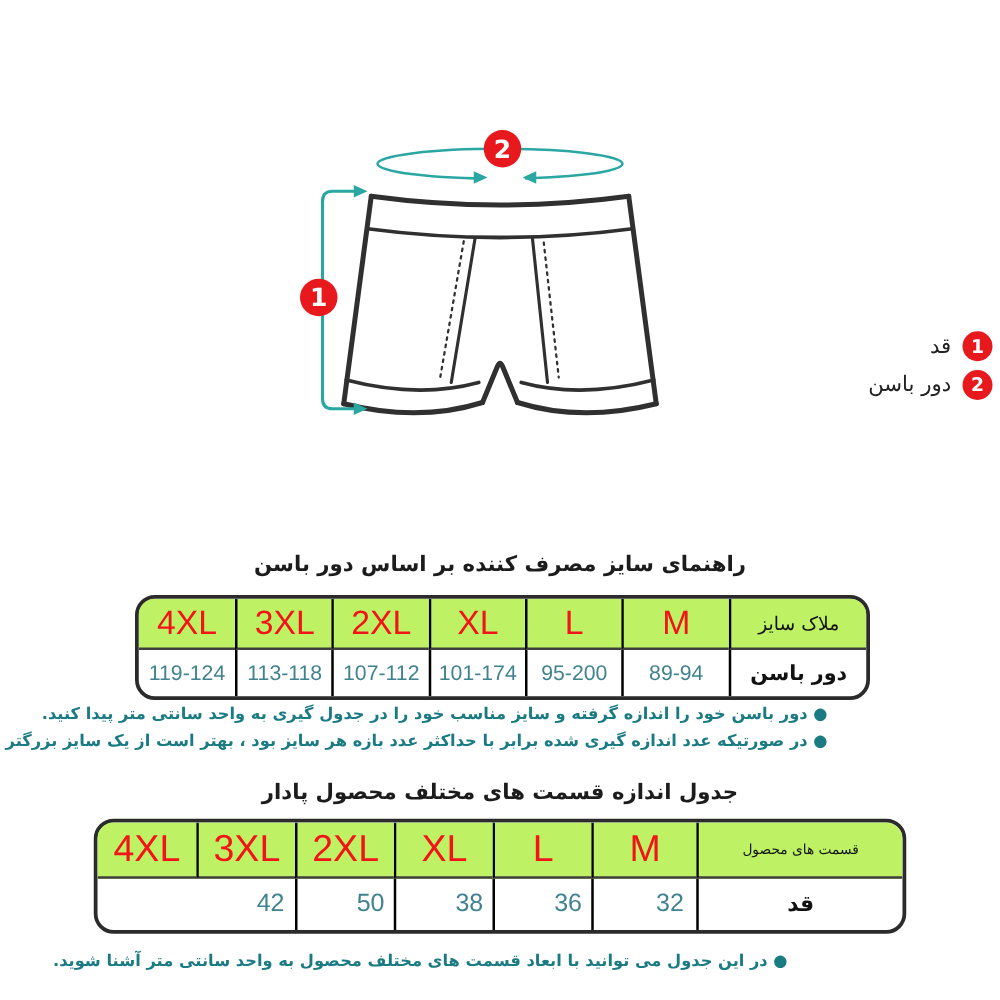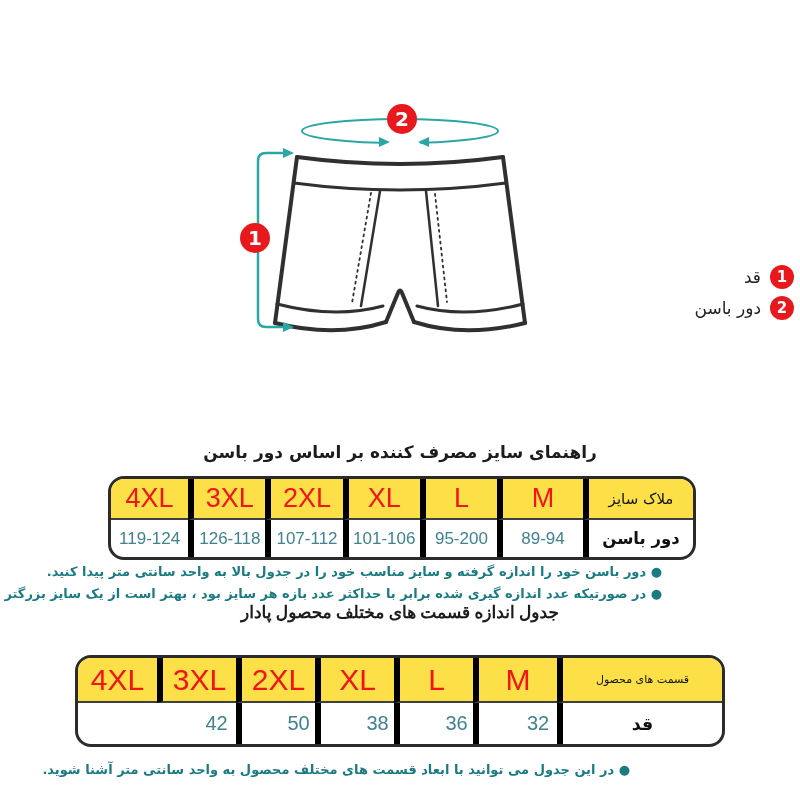--- a/index.html
+++ b/index.html
@@ -13,32 +13,32 @@
   .legend-row{display:flex;align-items:center;gap:9px;}
   .badge{width:24px;height:24px;border-radius:50%;background:#e8191d;color:#fff;
          display:flex;align-items:center;justify-content:center;
          font:bold 15px "DejaVu Sans",sans-serif;flex:0 0 auto;}
   .legend-label{font-size:17px;color:#222;white-space:nowrap;}
 
   
   .tbl-title{position:absolute;left:0;width:800px;text-align:center;
              font-weight:bold;font-size:17px;color:#1c1c1c;}
   .t1{top:442px;}
-  .t2{top:602px;font-family:Liberation Serif, serif;}
+  .t2{top:624px;}
 
   
   .tbl{position:absolute;box-sizing:border-box;border:3px solid #2b2b2b;border-radius:16px;
        overflow:hidden;display:grid;direction:rtl;background:#fff;}
   .tbl1{left:108px;top:476px;width:588px;height:84px;
         grid-template-columns:110px 86px repeat(5,1fr);grid-template-rows:41px 1fr;}
   .tbl2{left:75px;top:655px;width:650px;height:92px;
         grid-template-columns:165px 84px repeat(5,1fr);grid-template-rows:45px 1fr;}
-  .cell{display:flex;align-items:center;justify-content:center;border-left:6px solid #000000;}
+  .cell{display:flex;align-items:center;justify-content:center;border-left:2px solid #000000;}
   .cell.last{border-left:none;}
-  .cell.head{background:#fde047;border-bottom:2px solid #3f3f3f;}
+  .cell.head{background:#bef264;border-bottom:2px solid #3f3f3f;}
   .sz{color:#f21418;font-family:"Liberation Sans","DejaVu Sans",sans-serif;}
   .tbl1 .sz{font-size:27px;}
   .tbl2 .sz{font-size:30px;}
   .val{color:#41828f;font-family:"Liberation Sans","DejaVu Sans",sans-serif;}
   .tbl1 .val{font-size:17px;}
   .tbl2 .val{font-size:20px;padding-left:40px;}
   .lblhead{font-size:15px;color:#111;}
   .tbl2 .lblhead{font-size:11px;}
   .lblrow{font-weight:bold;color:#111;}
   .tbl1 .lblrow{font-size:16.5px;}
@@ -121,27 +121,27 @@
     <div class="cell head sz">M</div>
     <div class="cell head sz">L</div>
     <div class="cell head sz">XL</div>
     <div class="cell head sz">2XL</div>
     <div class="cell head sz">3XL</div>
     <div class="cell head sz last">4XL</div>
 
     <div class="cell lblrow">دور باسن</div>
     <div class="cell val" dir="ltr">89-94</div>
     <div class="cell val" dir="ltr">95-200</div>
-    <div class="cell val" dir="ltr">101-106</div>
+    <div class="cell val" dir="ltr">101-174</div>
     <div class="cell val" dir="ltr">107-112</div>
-    <div class="cell val" dir="ltr">126-118</div>
+    <div class="cell val" dir="ltr">113-118</div>
     <div class="cell val last" dir="ltr">119-124</div>
   </div>
 
-  <div class="note n1">● دور باسن خود را اندازه گرفته و سایز مناسب خود را در جدول بالا به واحد سانتی متر پیدا کنید.</div>
+  <div class="note n1">● دور باسن خود را اندازه گرفته و سایز مناسب خود را در جدول گیری به واحد سانتی متر پیدا کنید.</div>
   <div class="note n2">● در صورتیکه عدد اندازه گیری شده برابر با حداکثر عدد بازه هر سایز بود ، بهتر است از یک سایز بزرگتر استفاده نمایید.</div>
 
   <div class="tbl-title t2">جدول اندازه قسمت های مختلف محصول پادار</div>
 
   <div class="tbl tbl2">
     <div class="cell head lblhead">قسمت های محصول</div>
     <div class="cell head sz">M</div>
     <div class="cell head sz">L</div>
     <div class="cell head sz">XL</div>
     <div class="cell head sz">2XL</div>

